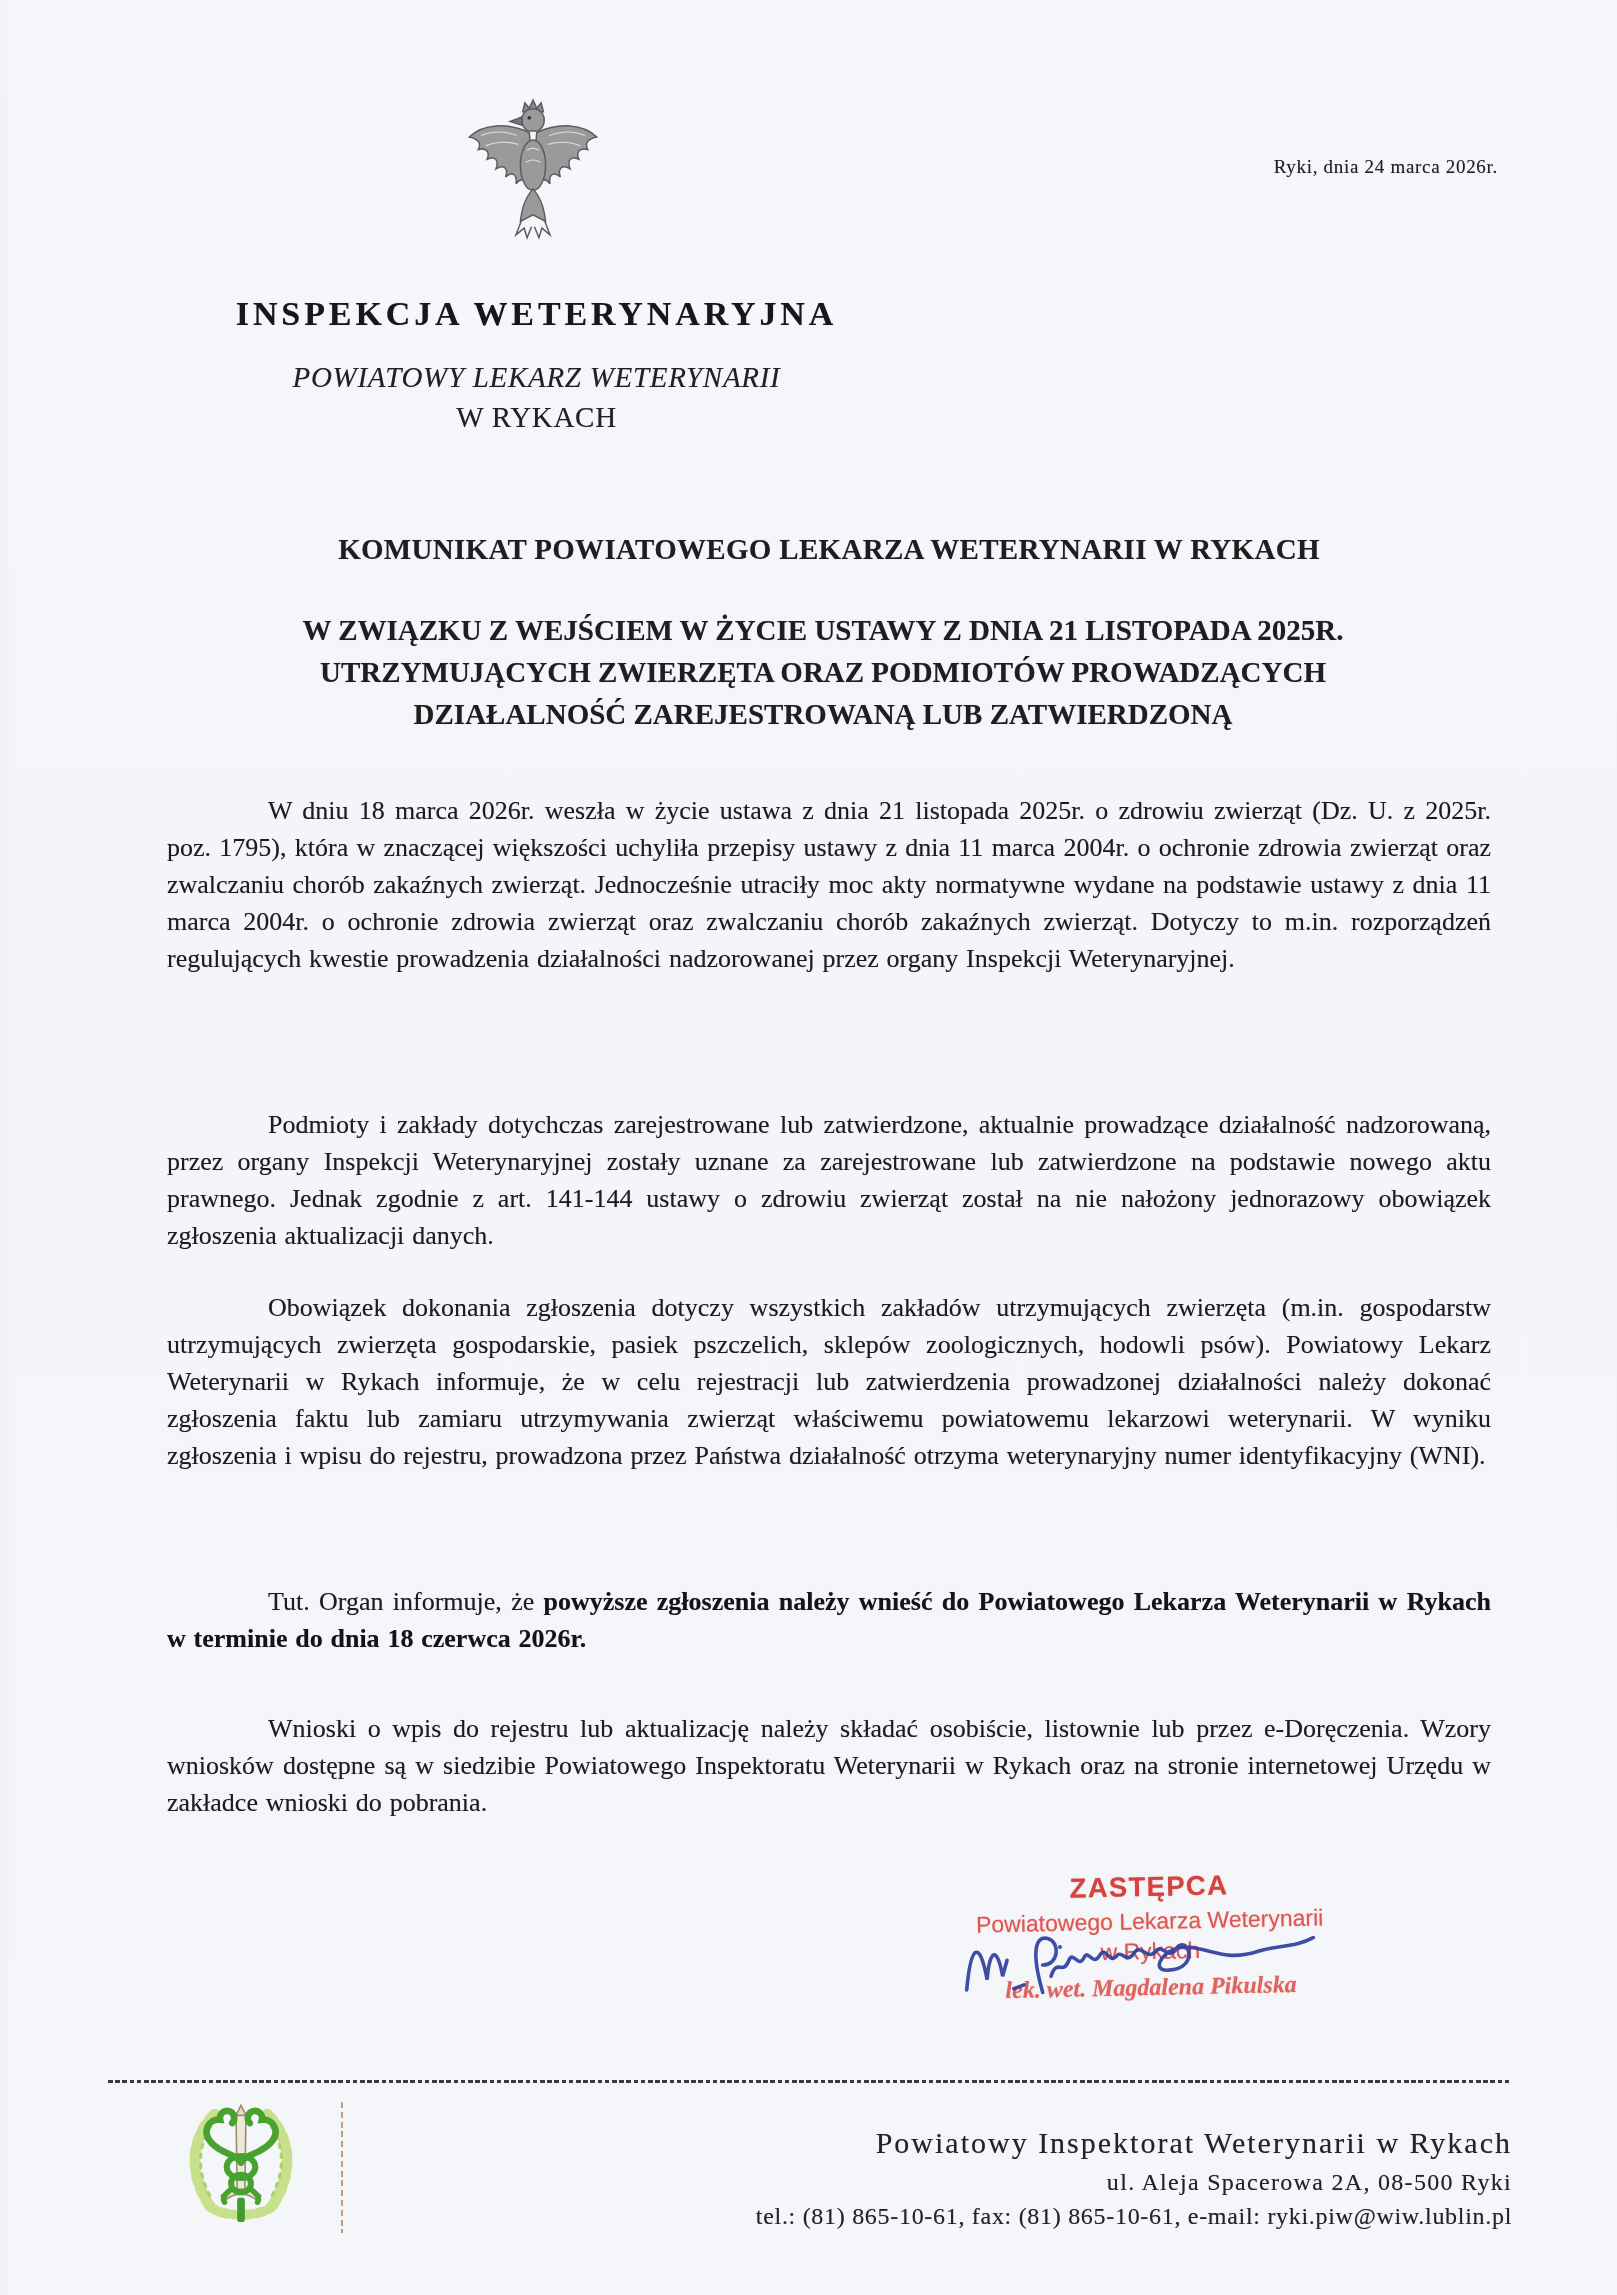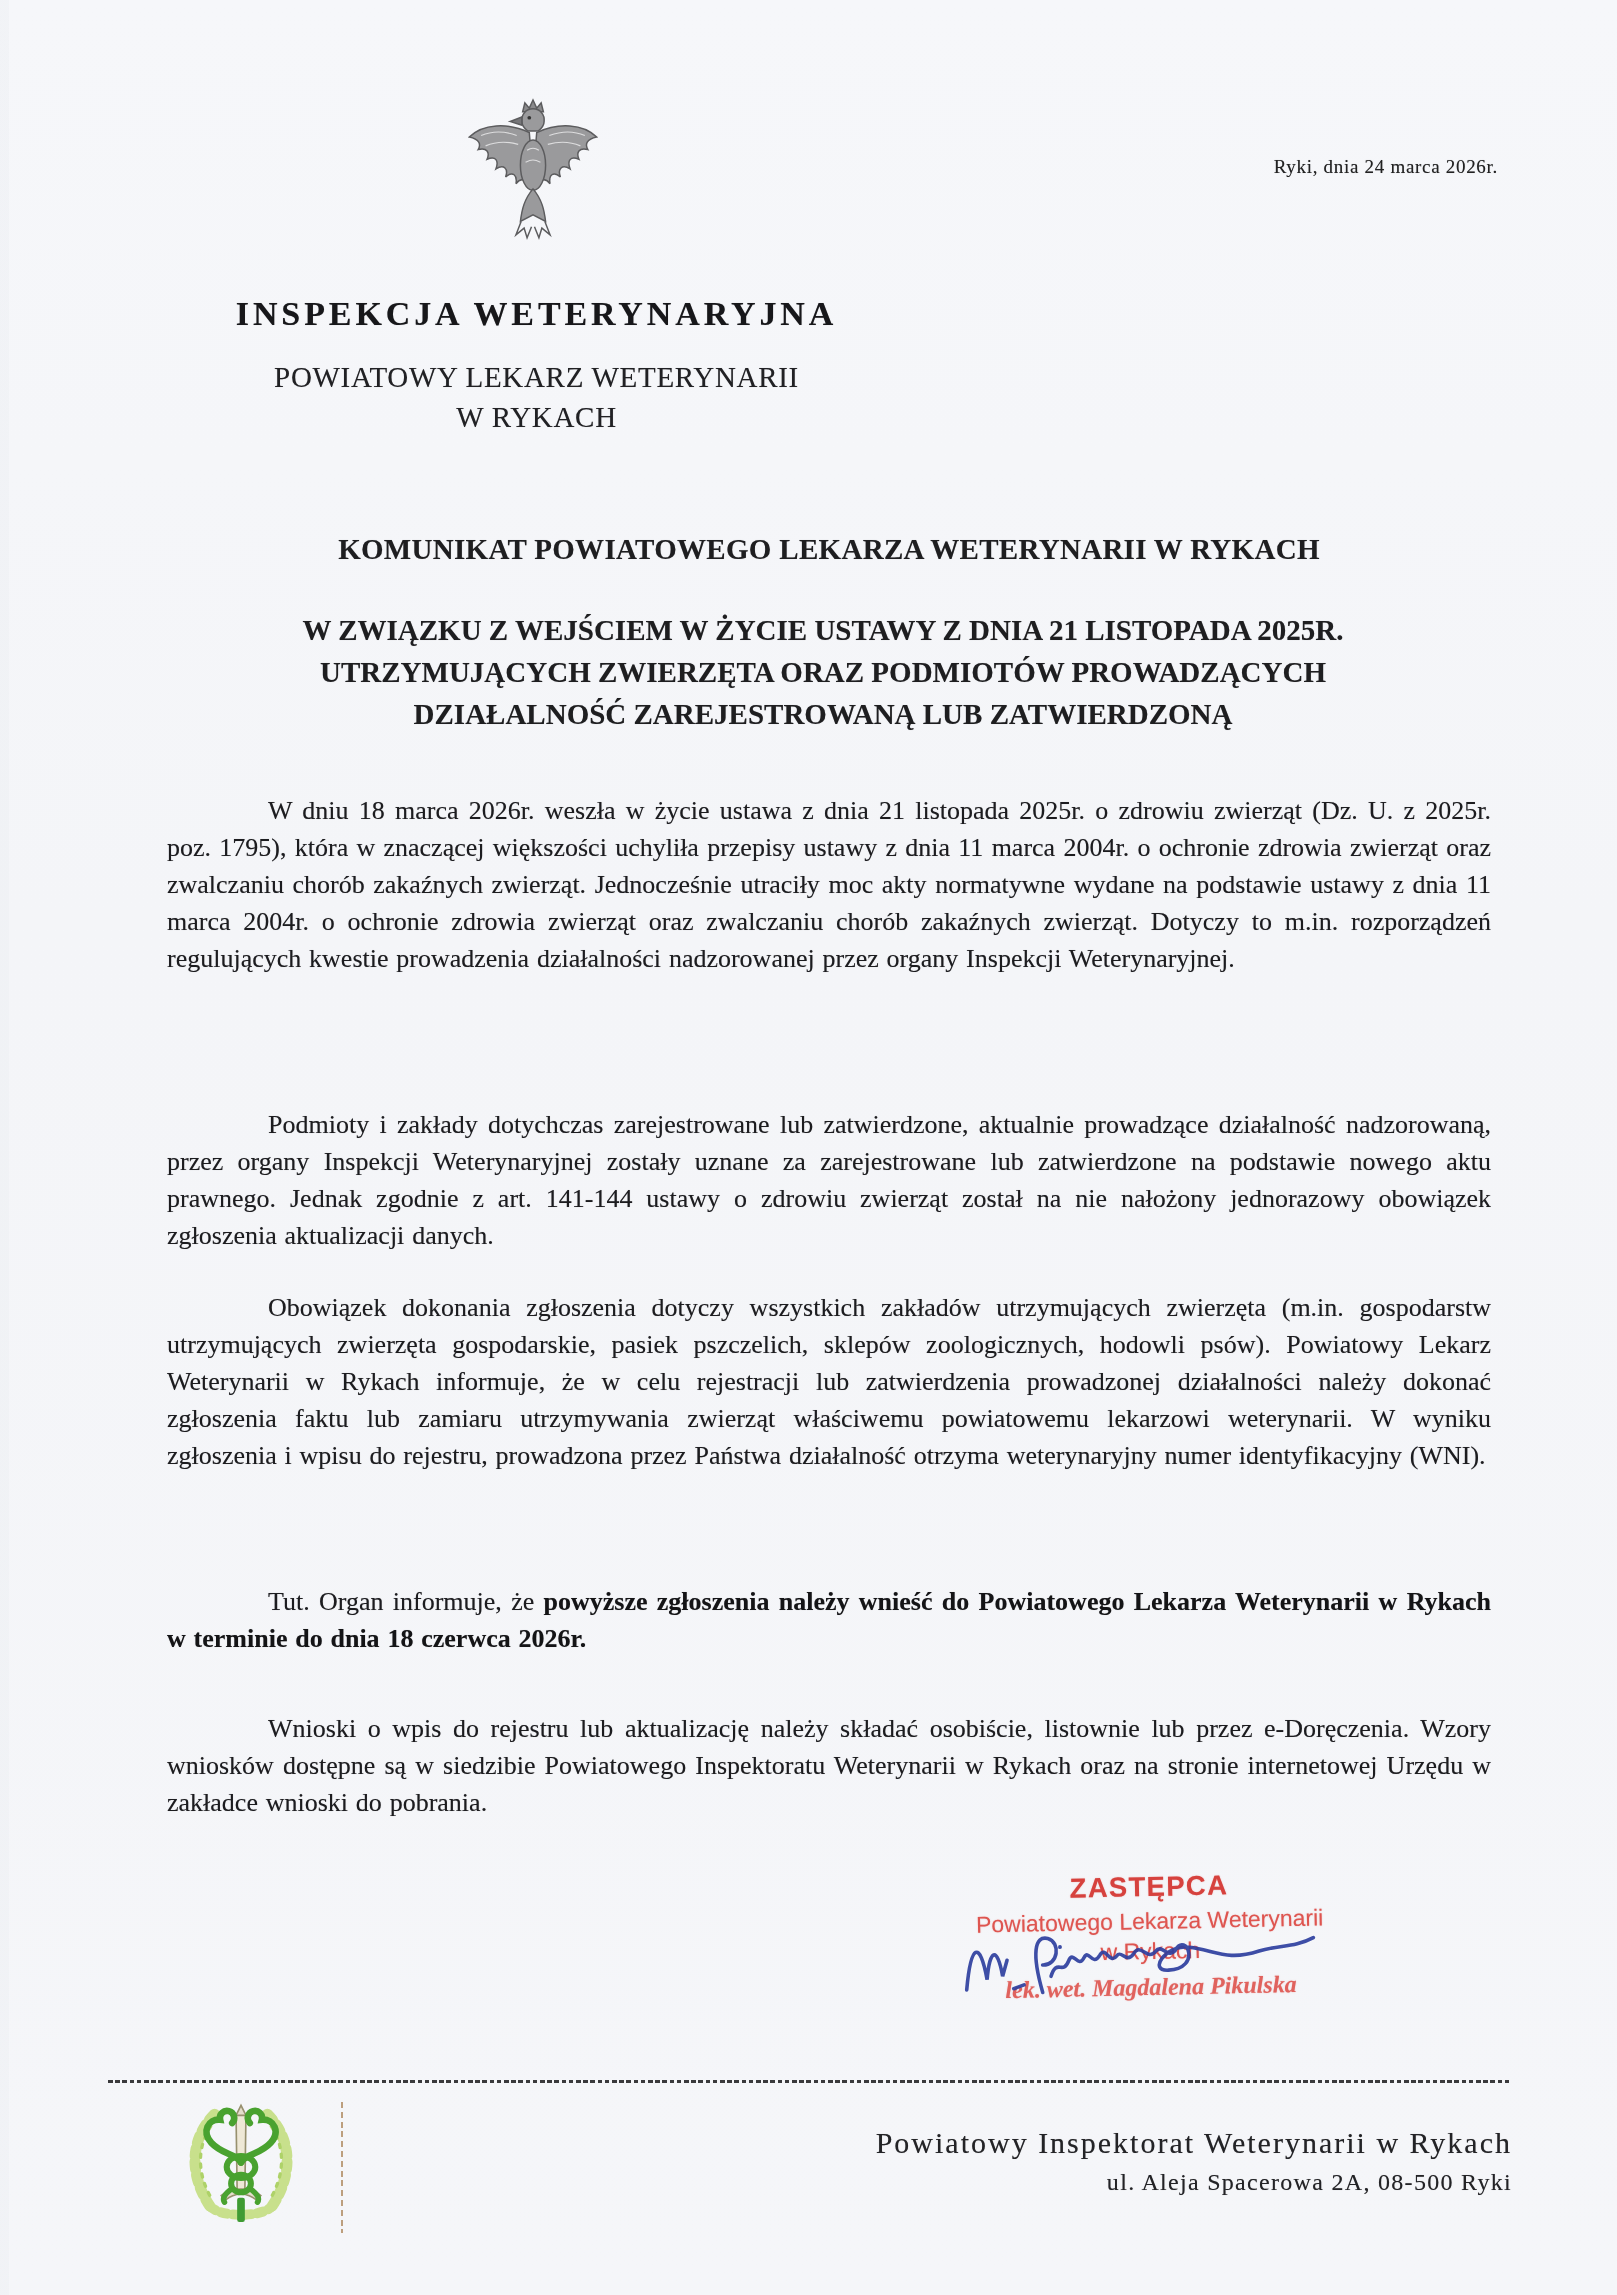--- a/index.html
+++ b/index.html
@@ -23,21 +23,21 @@
   }
   .eagle{ position:absolute; left:458px; top:97px; width:150px; height:163px; }
   .org-block{
     position:absolute; left:92px; top:295px; width:889px;
     text-align:center;
   }
   .org-name{
     font-size:34px; font-weight:bold; letter-spacing:3.9px; color:#17171a;
     font-family:"Liberation Serif", serif;
   }
-  .org-unit{ margin-top:27.5px; font-size:29px; letter-spacing:0.7px; color:#212124; }
+  .org-unit{ margin-top:27.5px; font-size:29px; letter-spacing:0.7px; color:#212124;font-style:italic; }
   .org-city{ margin-top:7.8px; font-size:29px; letter-spacing:0.7px; color:#212124; }
 
   
   .doc-title{
     position:absolute; top:533px; left:167px; width:1324px;
     text-align:center; font-size:29px; font-weight:bold; letter-spacing:0.3px;
   }
   .doc-subtitle{
     position:absolute; top:609px; left:150px; width:1346px;
     text-align:center; font-size:29px; font-weight:bold; line-height:42px;
@@ -186,16 +186,17 @@
       <path d="M50,81 C45,85 43,89 45,92" stroke="#49a22f" stroke-width="5"></path>
       <path d="M70,81 C75,85 77,89 75,92" stroke="#49a22f" stroke-width="5"></path>
     </g>
   </svg>
 
   <div class="logo-edge-line"></div>
 
   <div class="footer-text">
     <div class="footer-org scan-soft">Powiatowy Inspektorat Weterynarii w Rykach</div>
     <div class="footer-address scan-soft">ul. Aleja Spacerowa 2A, 08-500 Ryki</div>
+    <div class="footer-contact scan-soft">tel.:  (81) 865-10-61,  fax: (81) 865-10-61,  e-mail:  ryki.piw@wiw.lublin.pl</div>
   </div>
 
 </div>
 
 
 </body></html>

